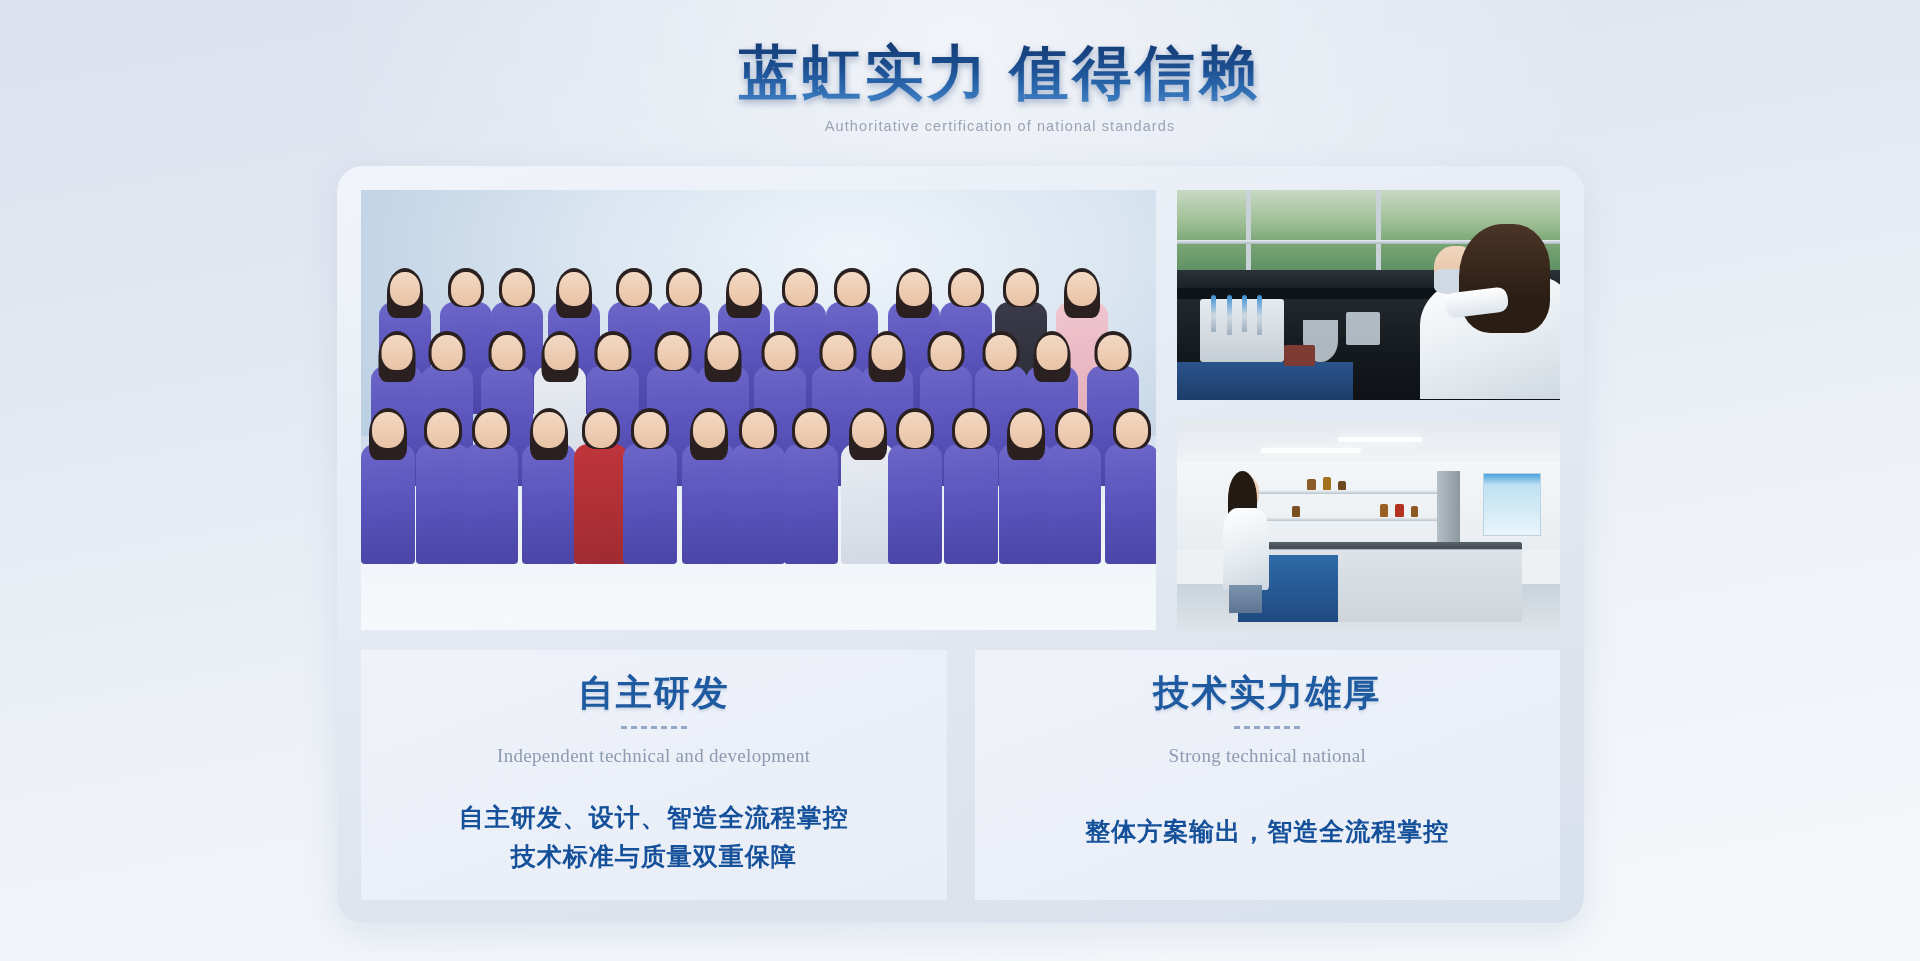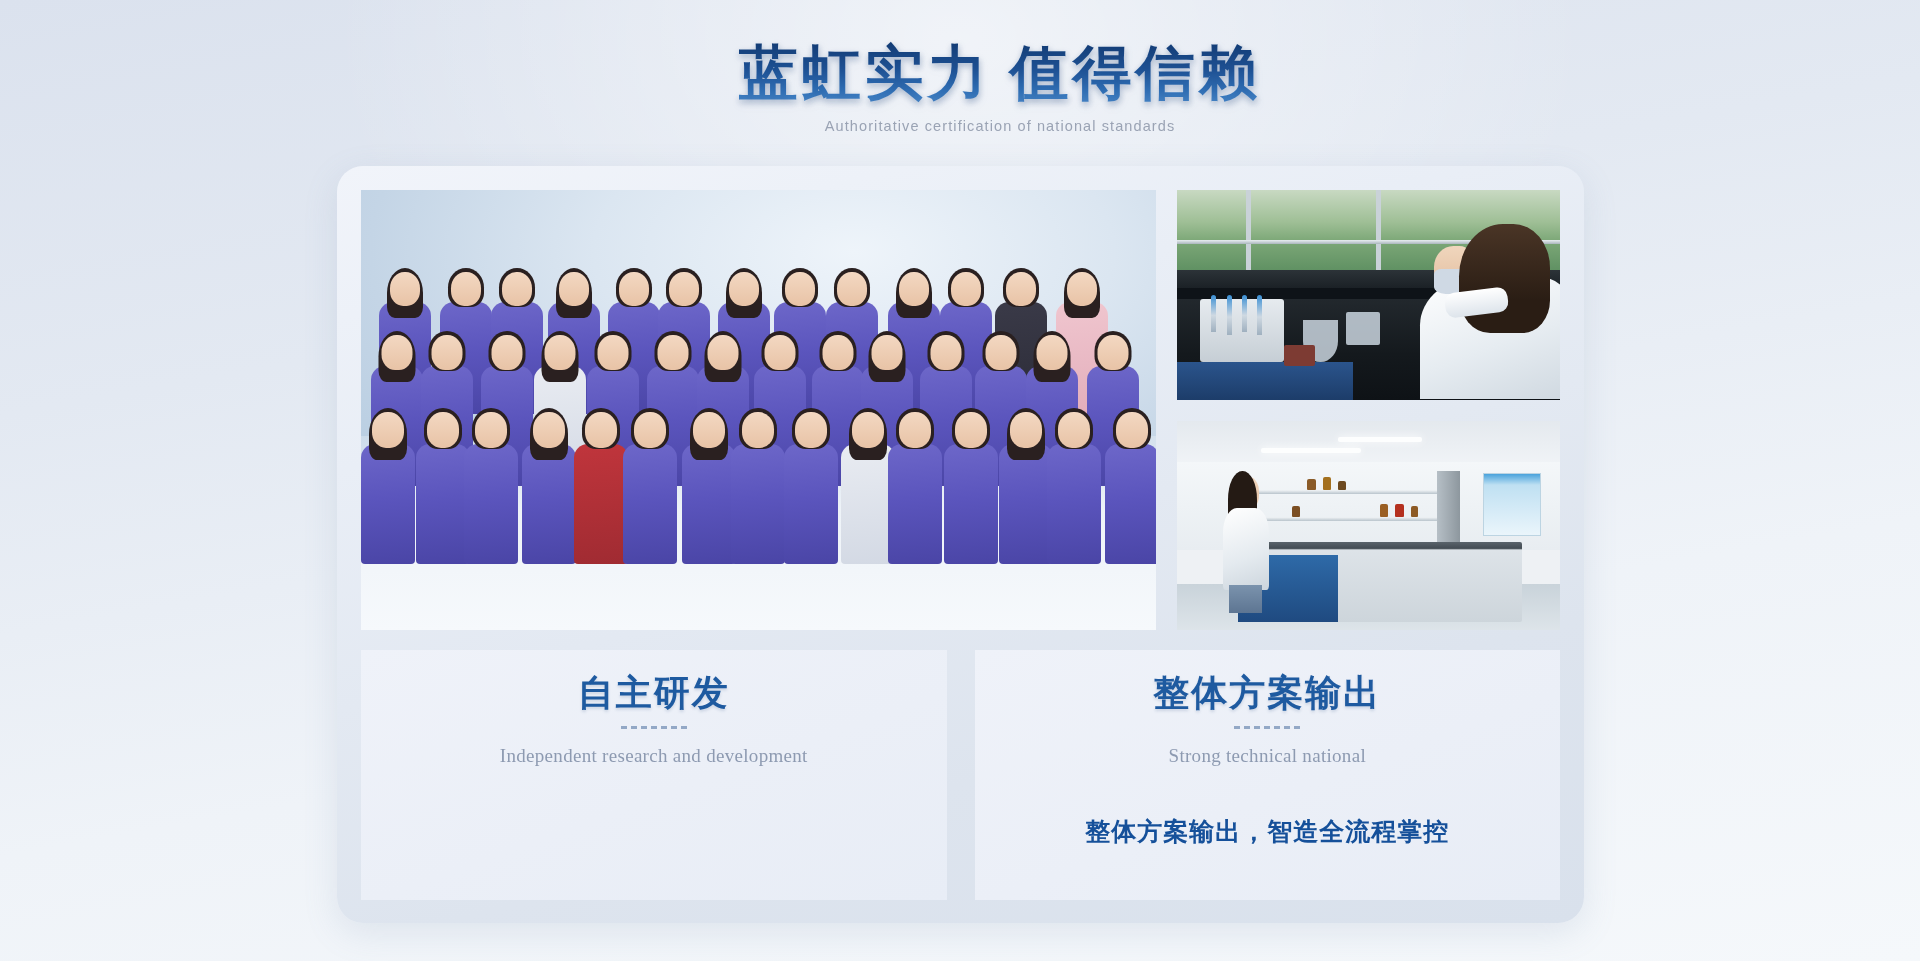--- a/index.html
+++ b/index.html
@@ -618,25 +618,29 @@
       </div>
 
     </div>
   </div>
 
   <div class="cards">
 
     <div class="card">
       <div class="card-title">自主研发</div>
       <div class="card-divider"></div>
-      <div class="card-subtitle">Independent research and development</div>
+      <div class="card-subtitle">Independent technical and development</div>
+      <div class="card-body">
+        <span class="line">自主研发、设计、智造全流程掌控</span>
+        <span class="line">技术标准与质量双重保障</span>
+      </div>
     </div>
 
     <div class="card single">
-      <div class="card-title">整体方案输出</div>
+      <div class="card-title">技术实力雄厚</div>
       <div class="card-divider"></div>
       <div class="card-subtitle">Strong technical national</div>
       <div class="card-body">
         <span class="line">整体方案输出，智造全流程掌控</span>
       </div>
     </div>
 
   </div>
 </div>
 

